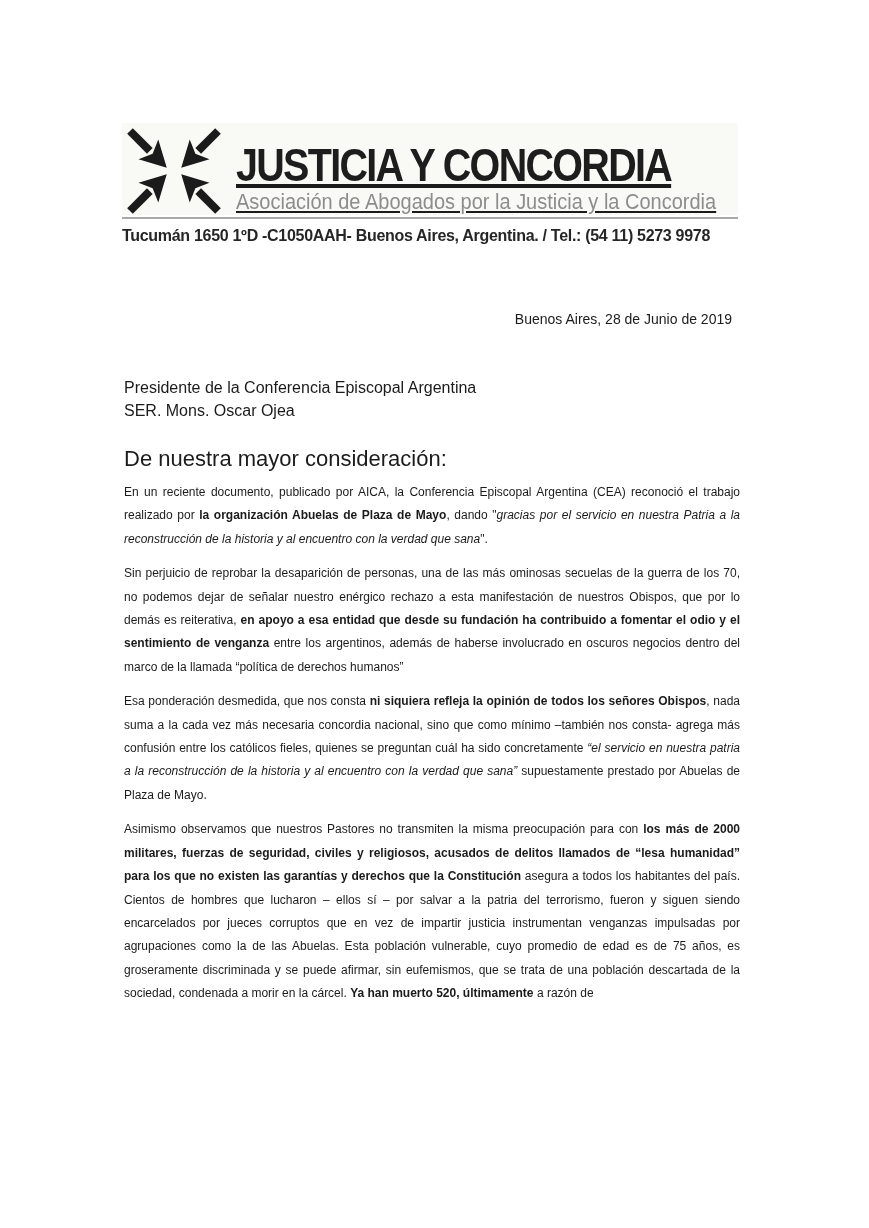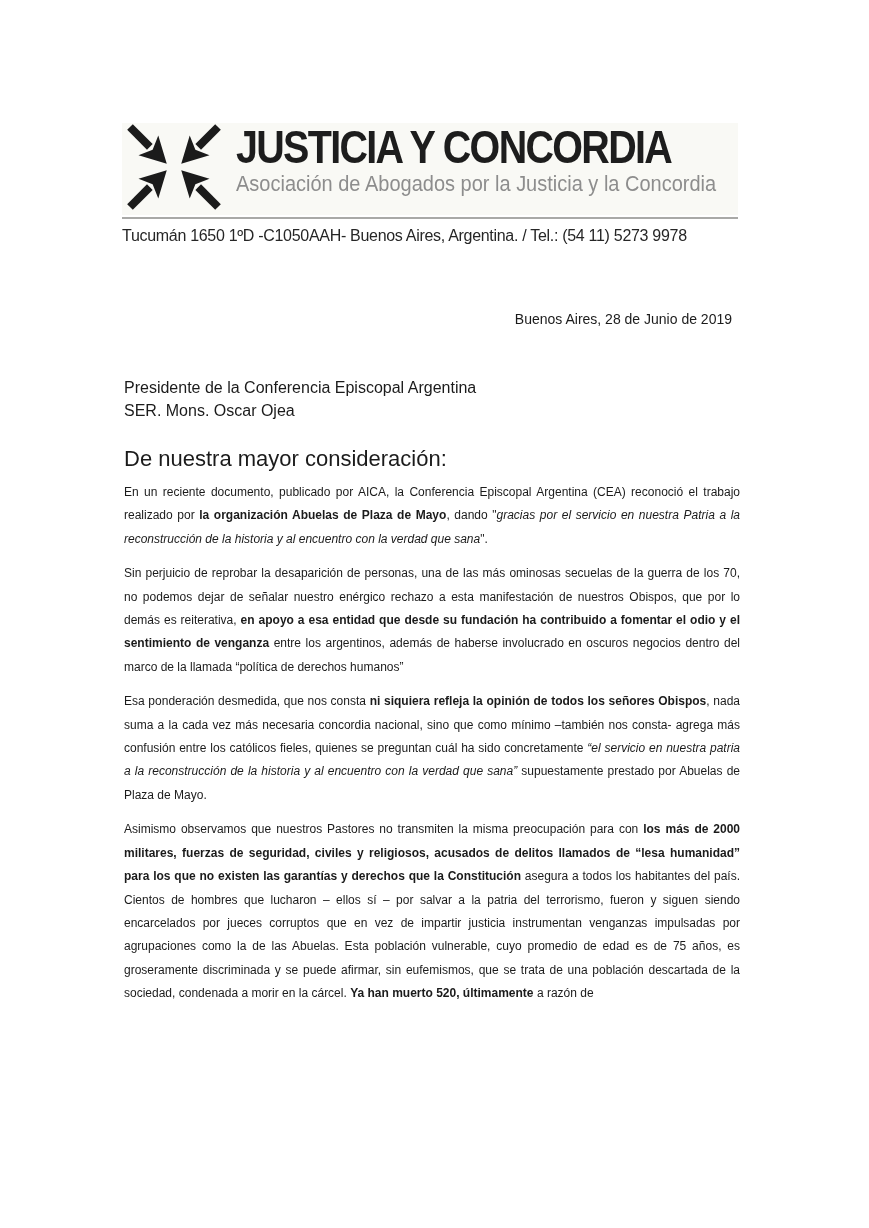--- a/index.html
+++ b/index.html
@@ -9,21 +9,21 @@
     margin:0 auto;
     background:#ffffff;
     font-family:"Liberation Sans",sans-serif;
     color:#1b1b1b;
     overflow:hidden;
   }
   
   .header-banner{
     position:absolute;left:122px;top:123px;width:616px;height:92px;
     background:#f9f9f5;
-    display:flex;align-items:flex-start;
+    display:flex;align-items:flex-end;text-decoration:underline;
   }
   .logo-box{width:104px;height:88px;flex:0 0 auto;}
   .logo-box svg{width:100%;height:100%;display:block;}
   .header-text{flex:1;padding-left:10px;overflow:visible;}
   .header-title{
     display:block;
     font-size:47px;font-weight:700;letter-spacing:-2px;line-height:1.0;
     color:#1d1d1d;white-space:nowrap;
     transform:scaleX(0.84);transform-origin:left bottom;
   }
@@ -31,21 +31,21 @@
     display:block;margin-top:3px;
     font-size:21.5px;color:#8d8d8d;line-height:1.1;white-space:nowrap;
     transform:scaleX(0.93);transform-origin:left top;
   }
   .header-divider{
     position:absolute;left:122px;top:217px;width:616px;height:0;
     border-top:2px solid #a9a9a7;
   }
   .address-line{
     position:absolute;left:122px;top:227px;width:616px;
-    font-weight:400;font-size:16px;letter-spacing:-0.3px;
+    font-weight:700;font-size:16px;letter-spacing:-0.3px;
     color:#262626;white-space:nowrap;
   }
   
   .date-line{
     position:absolute;left:124px;top:311px;width:616px;
     text-align:right;padding-right:8px;box-sizing:border-box;
     font-size:14px;
   }
   .recipient{
     position:absolute;left:124px;top:376px;

